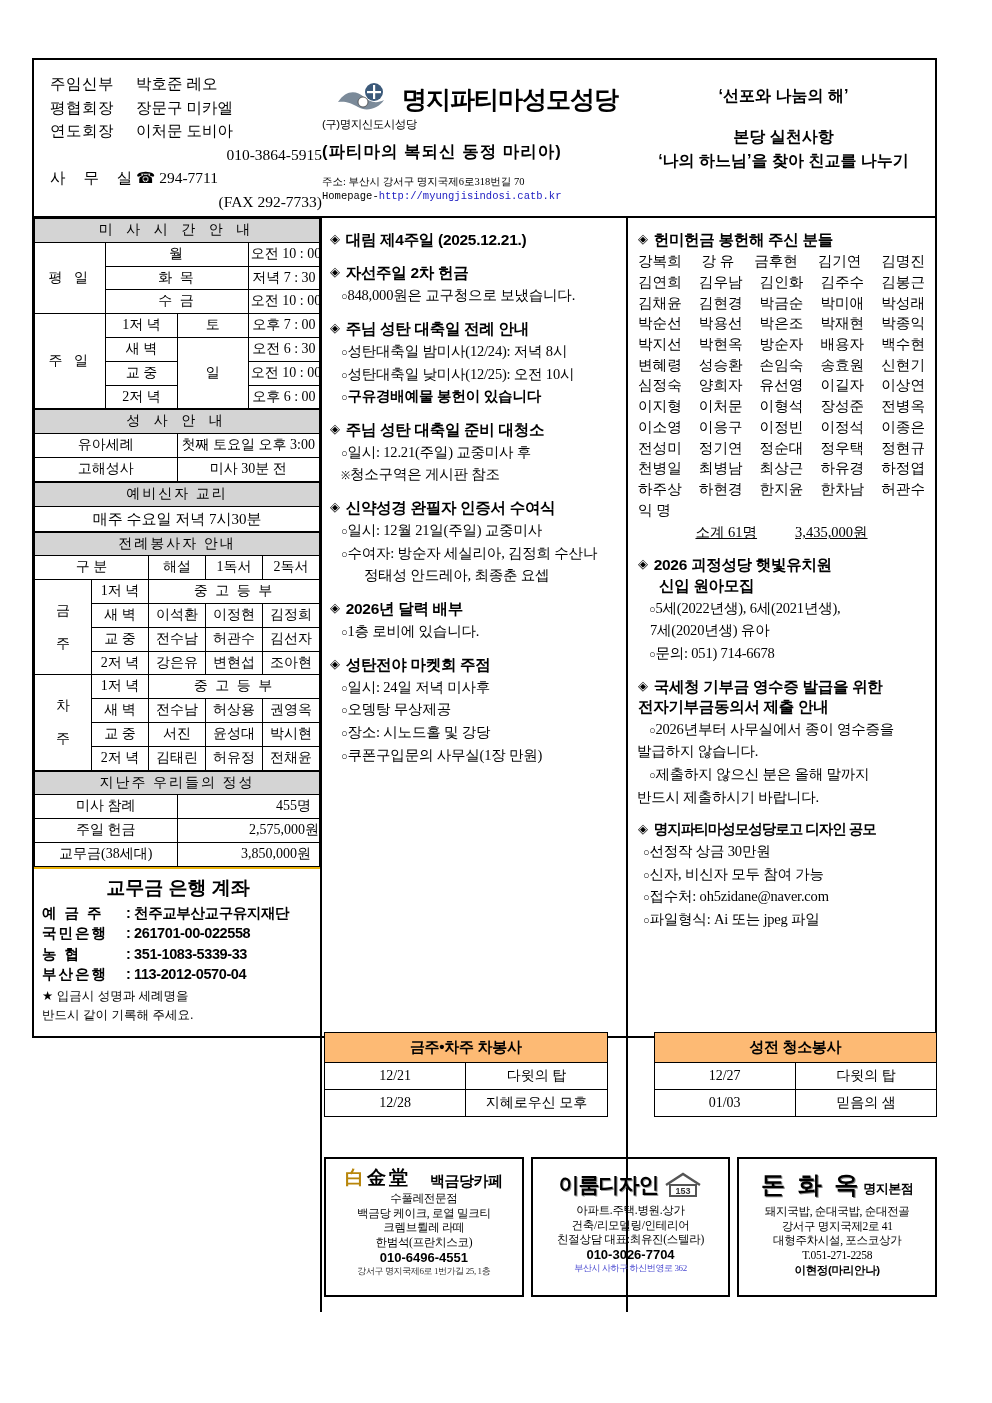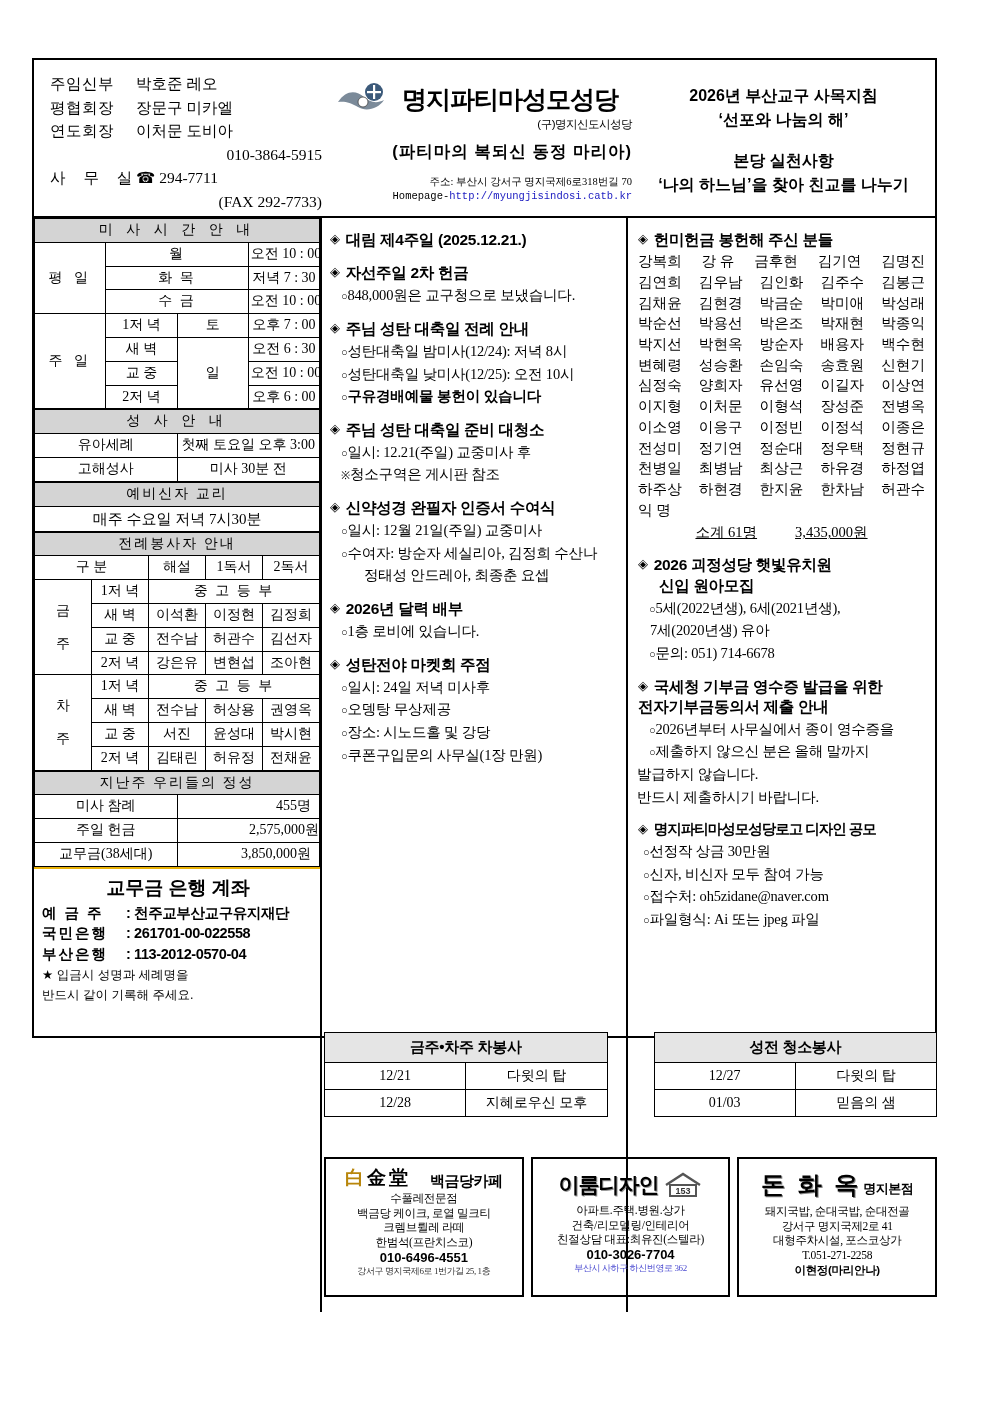--- a/index.html
+++ b/index.html
@@ -41,21 +41,21 @@
     letter-spacing: 0.5px;
   }
   .hdr-left .lbl.sp {
     letter-spacing: 7px;
   }
   .hdr-left .val { }
   .hdr-left .indent { padding-left: 90px; text-align: right; }
 
   .hdr-mid {
     width: 310px;
-    text-align: right;
+    text-align: left;
     padding-top: 22px;
   }
   .logo-line {
     display: flex; align-items: center; justify-content: center;
     gap: 6px;
   }
   .logo-mark { width: 60px; height: 34px; flex: none; }
   .church-name {
     font-family: "Liberation Sans", "DejaVu Sans", sans-serif;
     font-weight: bold;
@@ -200,21 +200,21 @@
   .bottom-tables {
     position: absolute;
     left: 290px; top: 972px;
     width: 613px;
     display: flex;
     gap: 46px;
   }
   .bt { width: 284px; }
   .bt table { width: 100%; border-collapse: collapse; table-layout: fixed; border: 1px solid #000; }
   .bt th {
-    background: #e5e5e5;
+    background: #fdba74;
     font-family: "Liberation Sans", "DejaVu Sans", sans-serif;
     font-weight: bold;
     font-size: 15px;
     padding: 5px 0;
     border: 1px solid #000;
     letter-spacing: -0.3px;
   }
   .bt td {
     border: 1px solid #000;
     text-align: center;
@@ -348,21 +348,20 @@
       </div>
       <div class="church-sub">(구)명지신도시성당</div>
       <div class="church-paren">(파티마의  복되신  동정  마리아)</div>
       <div class="church-addr">
         <div>주소: 부산시 강서구 명지국제6로318번길 70</div>
         <div class="hp"><span>Homepage-</span><span class="url">http://myungjisindosi.catb.kr</span></div>
       </div>
     </div>
 
     <div class="hdr-right">
-      <div>2026년 부산교구 사목지침</div>
       <div>‘선포와 나눔의 해’</div>
       <div class="gap"></div>
       <div>본당 실천사항</div>
       <div>‘나의 하느님’을 찾아 친교를 나누기</div>
     </div>
   </div>
 
   <div class="body">
 
     <div class="col-left">
@@ -513,20 +512,21 @@
           <td class="noL">교무금(38세대)</td>
           <td class="noR" style="text-align:right;padding-right:8px">3,850,000원</td>
         </tr>
       </tbody>
         </table>
 
       <div class="bank">
         <div class="title">교무금 은행 계좌</div>
         <div class="line"><span class="k">예 금 주</span><span>: 천주교부산교구유지재단</span></div>
         <div class="line"><span class="k">국민은행</span><span>: 261701-00-022558</span></div>
+        <div class="line"><span class="k">농    협</span><span>: 351-1083-5339-33</span></div>
         <div class="line"><span class="k">부산은행</span><span>: 113-2012-0570-04</span></div>
         <div class="star">★ 입금시 성명과 세례명을</div>
         <div class="star ind">반드시 같이 기록해 주세요.</div>
       </div>
 
     </div>
 
     <div class="col-mid">
 
       <div class="notice">
@@ -704,22 +704,22 @@
         <div class="n-item"><span class="bul">○</span><span>문의: 051) 714-6678</span></div>
       </div>
 
       <div class="notice">
         <div class="n-head">
           <span class="dia">◈</span>
           <span class="txt">국세청 기부금 영수증 발급을 위한</span>
         </div>
         <div class="n-head2" style="padding-left:0">전자기부금동의서 제출 안내</div>
         <div class="n-item"><span class="bul">○</span><span>2026년부터 사무실에서 종이 영수증을</span></div>
+        <div class="n-item" style="padding-left:0"><span>발급하지 않습니다.</span></div>
         <div class="n-item"><span class="bul">○</span><span>제출하지 않으신 분은 올해 말까지</span></div>
-        <div class="n-item" style="padding-left:0"><span>발급하지 않습니다.</span></div>
         <div class="n-item" style="padding-left:0"><span>반드시 제출하시기 바랍니다.</span></div>
       </div>
 
       <div class="notice">
         <div class="n-head">
           <span class="dia">◈</span>
           <span class="txt" style="font-size:14.5px;letter-spacing:-1px">명지파티마성모성당로고 디자인 공모</span>
         </div>
         <div class="n-item" style="padding-left:6px"><span class="bul">○</span><span>선정작 상금 30만원</span></div>
         <div class="n-item" style="padding-left:6px"><span class="bul">○</span><span>신자, 비신자 모두 참여 가능</span></div>

